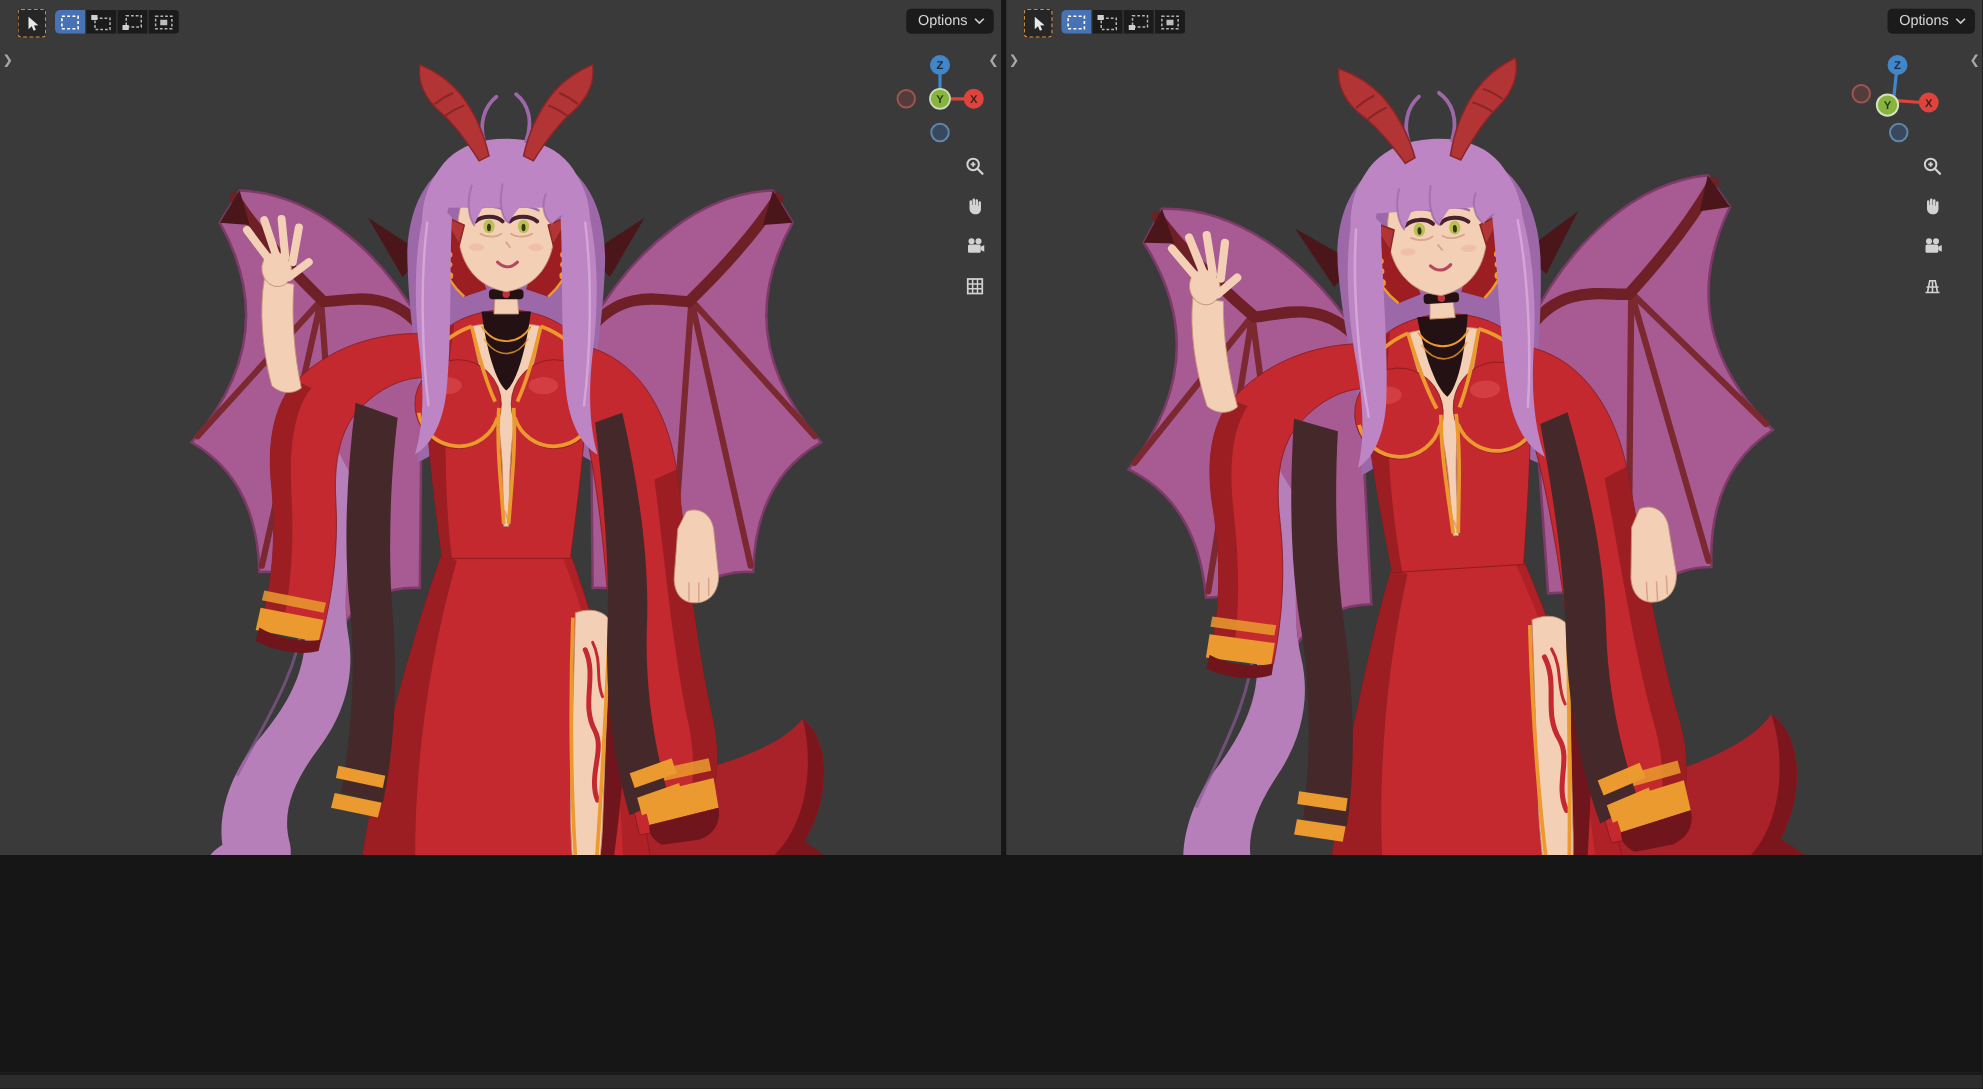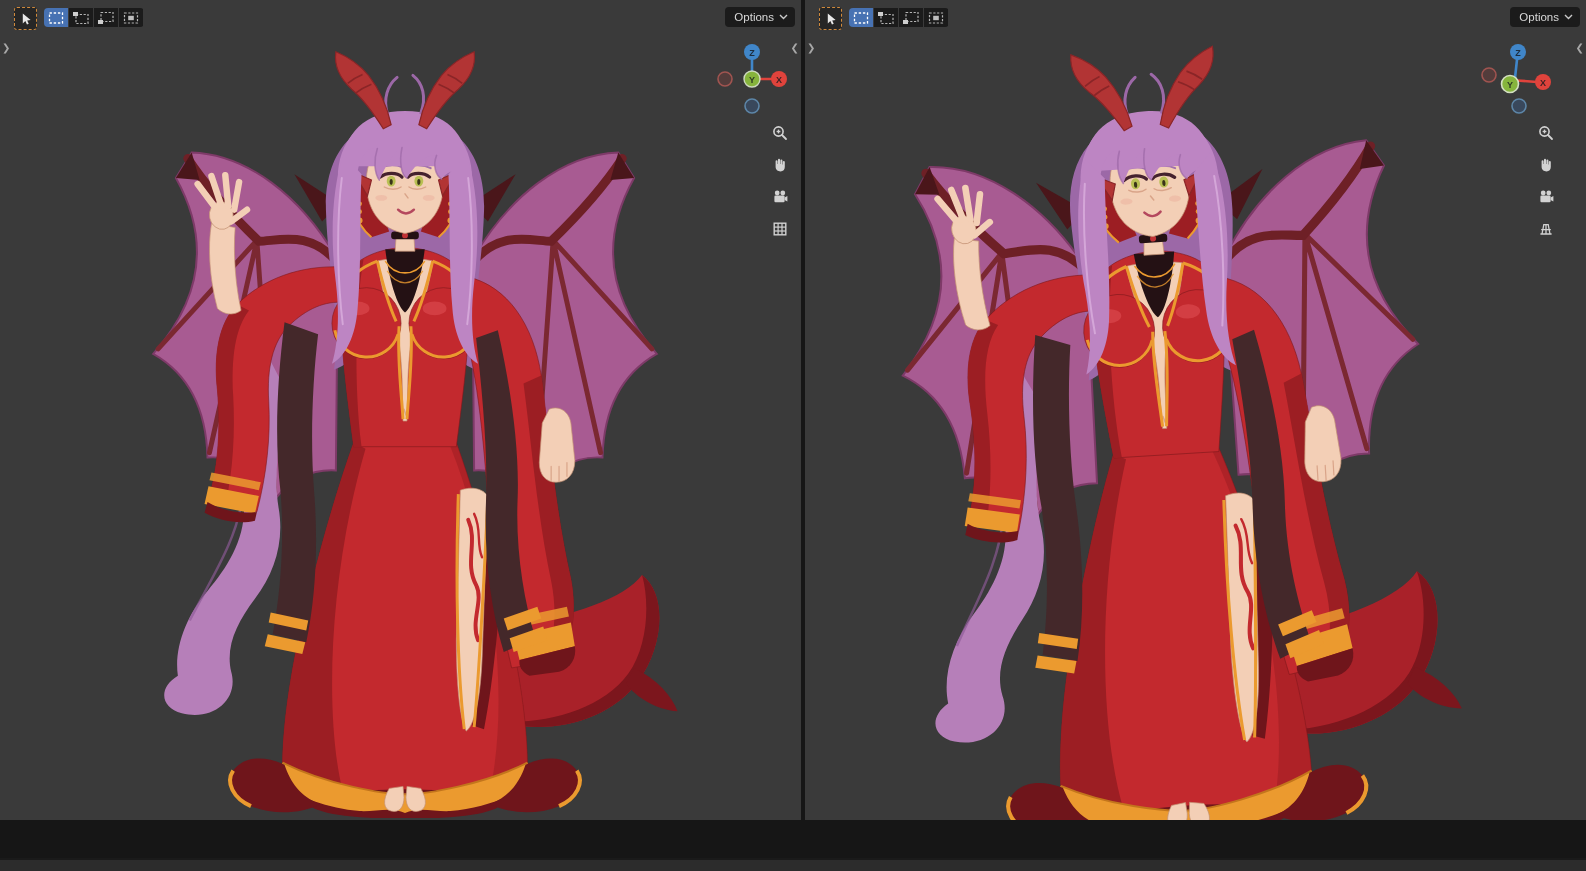--- a/index.html
+++ b/index.html
@@ -1,18 +1,18 @@
 <!DOCTYPE html>
 <html style="--bg: #3a3a3a; --strip: #2c2c2c; --divider: #161616; --panel: #1b1b1b; --active: #4772b3; --dash: #d08a3c; --icon: #d2d2d2; --text: #d8d8d8; --axis_x: #e0433c; --axis_y: #86b43c; --axis_z: #4086c9; --skin: #f3cfb6; --skin_sh: #d9a489; --hair: #bd85c3; --hair_sh: #9c68a7; --hair_hi: #d9aedd; --horn: #b23434; --horn_sh: #8a2527; --dress: #c3292e; --dress_sh: #9c1e23; --dress_deep: #6f151b; --trim: #eb9a2f; --trim_sh: #c3751c; --wing: #a85b92; --wing_sh: #7e3a68; --wing_bone: #6e2026; --wing_claw: #4a161a; --stole: #44282a; --ribbon: #b67fb9; --tail: #a92129; --tail_sh: #7c161d; --black_cloth: #241114; --eye: #b9c054; --mouth: #b4485e; --lash: #45222e;"><head>
 <meta charset="utf-8">
 <style>
   html,body{margin:0;padding:0;background:#262626;}
   .screen{position:relative;width:1586px;height:871px;overflow:hidden;
           font-family:"Liberation Sans",sans-serif;background:var(--divider,#161616);}
-  .viewport{position:absolute;top:0;height:820px;background:var(--bg,#3a3a3a);overflow:hidden;}
+  .viewport{position:absolute;top:0;height:684px;background:var(--bg,#3a3a3a);overflow:hidden;}
   #vp0{left:0;width:801px;}
   #vp1{left:805px;width:781px;}
   .pane-divider{position:absolute;top:0;left:801px;width:4px;height:871px;background:var(--divider,#161616);cursor:col-resize;}
   .bottom-strip{position:absolute;left:0;right:0;bottom:0;height:11px;background:var(--strip,#2c2c2c);border-top:2px solid #1a1a1a;z-index:40;}
 
   
   .vp-header{position:absolute;top:0;left:0;right:0;height:34px;}
   .tool-btn{position:absolute;top:7px;left:14px;width:21px;height:21px;background:#262626;
             border:1px dashed var(--dash,#d08a3c);border-radius:3px;display:flex;align-items:center;justify-content:center;}
   .mode-group{position:absolute;top:8px;left:44px;display:flex;border-radius:4px;overflow:hidden;}

